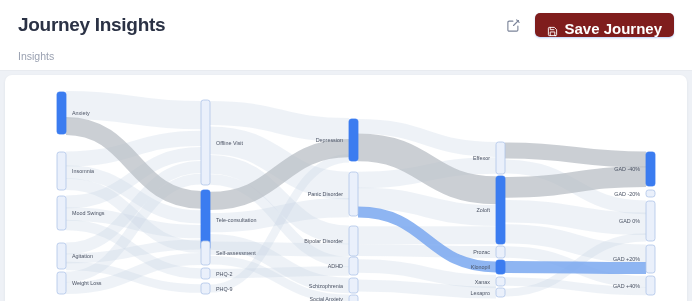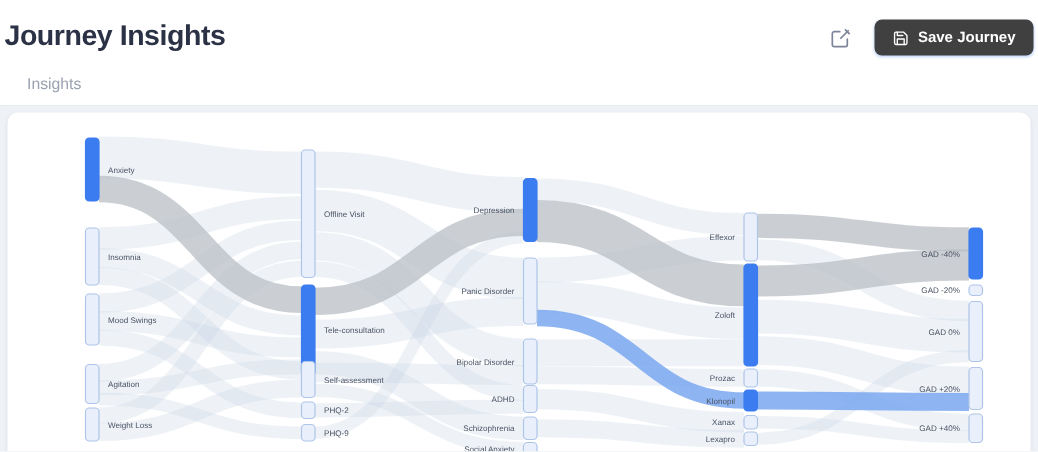--- a/index.html
+++ b/index.html
@@ -13,34 +13,34 @@
   #app { width:692px; height:301px; position:relative; background:#eef1f6; }
 
   
   .header-card{
     position:absolute; left:0; top:0; width:692px; height:71px;
     background:#ffffff;
     border-bottom:1px solid #e8ebf0;
   }
   .header-row{
     position:absolute; left:0; top:0; width:692px; height:50px;
-    display:flex; align-items:center; padding:0 3px;
+    display:flex; align-items:center; padding:0 18px;
   }
   .page-title{
     font-size:19px; font-weight:700; letter-spacing:-0.3px; color:#2b3245;
   }
   .header-actions{ margin-left:auto; display:flex; align-items:center; gap:12px; }
   .icon-btn{
     width:20px; height:20px; display:flex; align-items:center; justify-content:center;
     color:#7b8499; cursor:pointer;
   }
   .save-btn{
-    display:flex; align-items:center; gap:6px;
-    background:#404040; color:#fff; border:none; border-radius:5px;
-    height:24px; padding:0 12px; font-size:10px; font-weight:600;
+    display:flex; align-items:flex-end; gap:6px;
+    background:#7f1d1d; color:#fff; border:none; border-radius:5px;
+    height:24px; padding:0 12px; font-size:15px; font-weight:600;
     font-family:"Liberation Sans", sans-serif; cursor:pointer;
     box-shadow:0 1px 2px rgba(59,124,240,.35);
   }
   .save-btn svg{ display:block; }
 
   
   .tabs{
     position:absolute; left:18px; top:50px; height:21px;
     display:flex; align-items:flex-start; gap:26px;
   }

